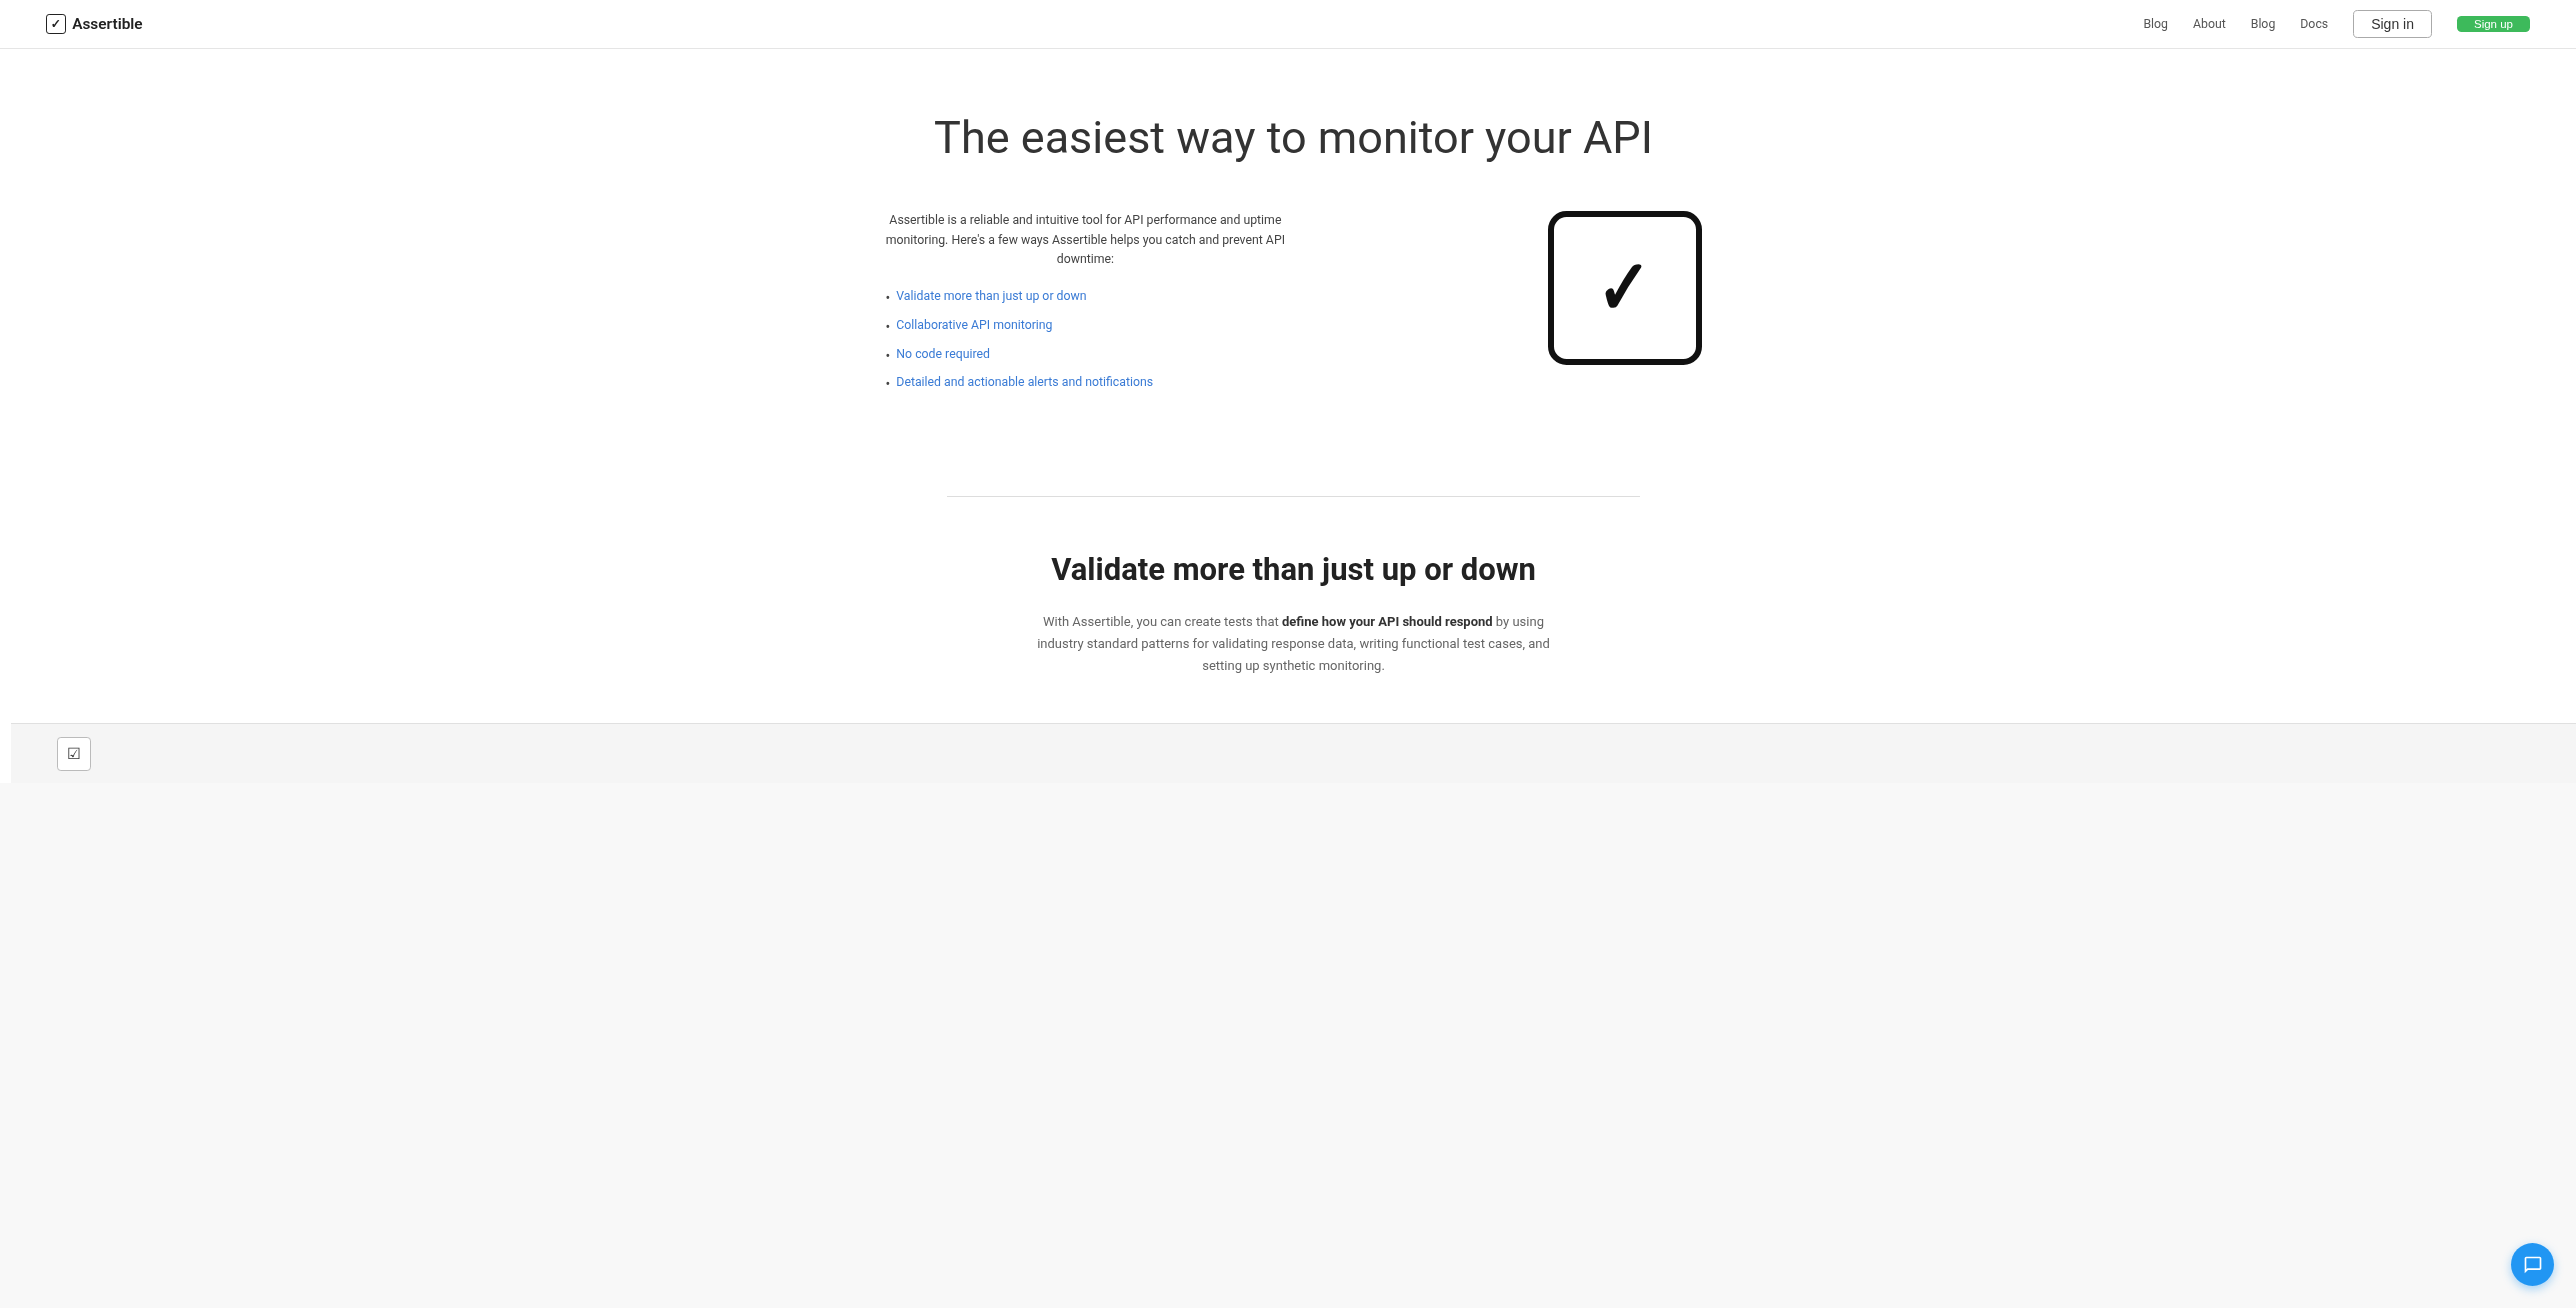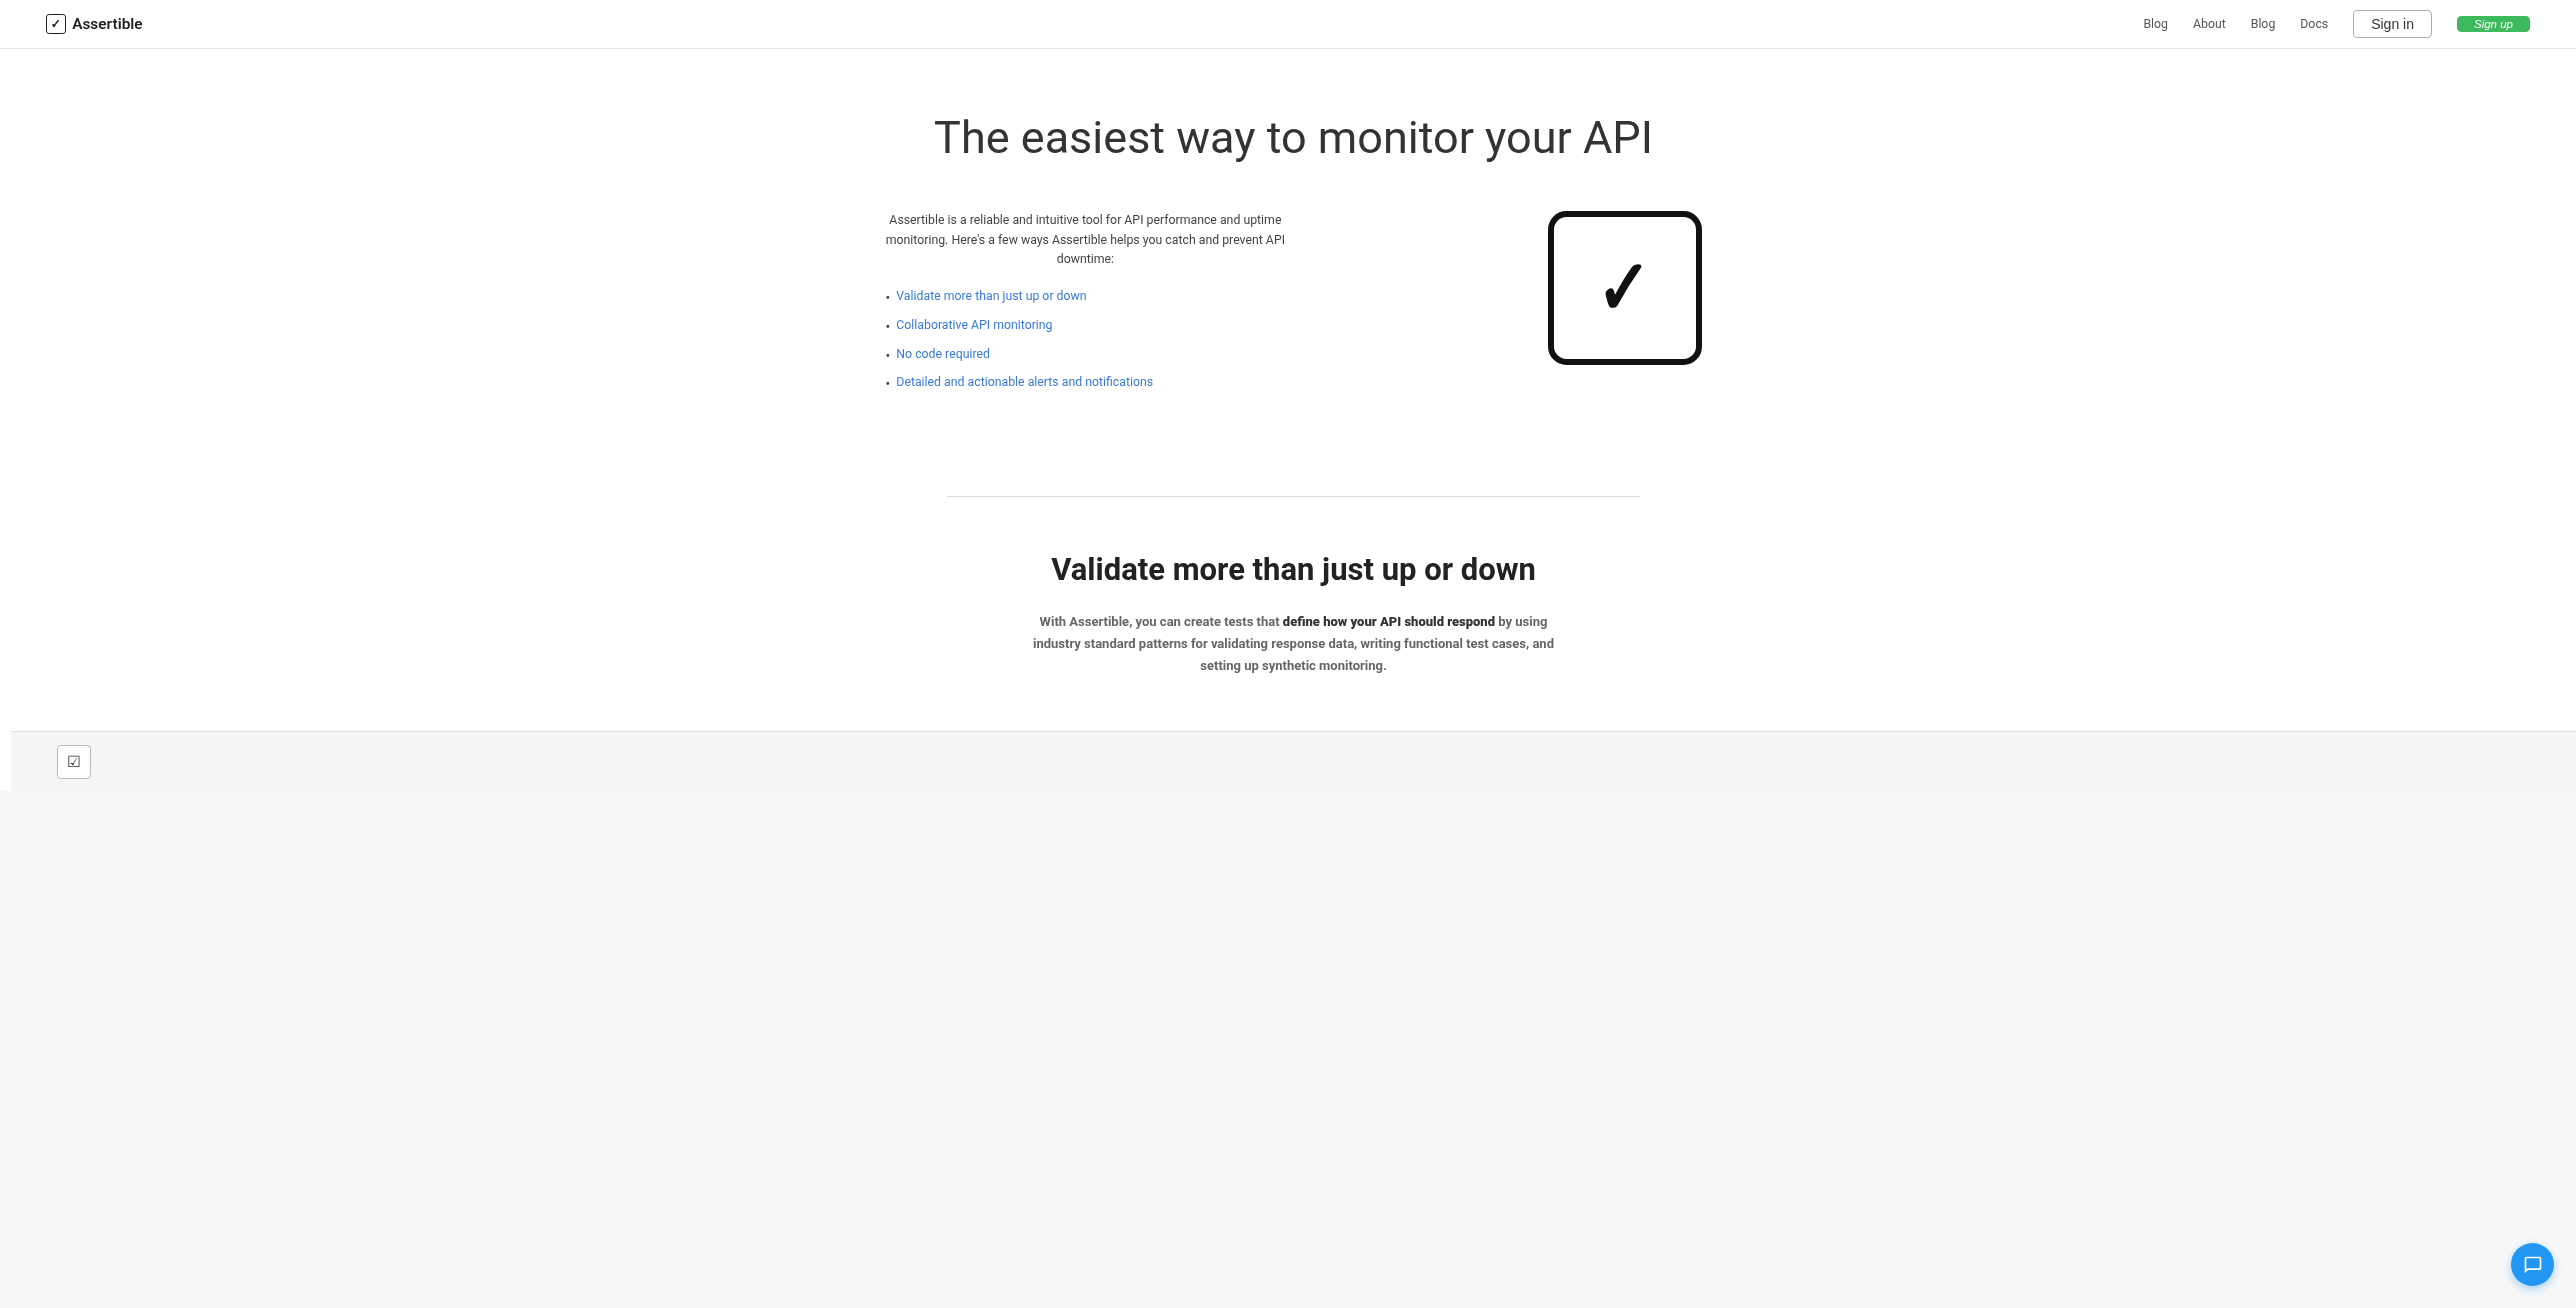--- a/index.html
+++ b/index.html
@@ -80,21 +80,20 @@
 
     .btn-signup {
       background-color: #3dba5b;
       color: #fff;
       border: none;
       padding: 2px 17px;
       border-radius: 4.6px;
       font-size: 11.5px;
       cursor: pointer;
       font-weight: 500;
-      font-style: italic;
     }
 
     
     .main {
       background-color: #ffffff;
       padding-left: 11px;
     }
 
     
     .hero {
@@ -206,22 +205,21 @@
       font-weight: 700;
       color: #222;
       margin-bottom: 23px;
     }
 
     .section-desc {
       font-size: 13px;
       color: #666;
       line-height: 1.7;
       max-width: 539px;
-      margin: 8px auto;
-      font-weight: bold;
+      margin: 0 auto;
     }
 
     .section-desc strong {
       color: #333;
     }
 
     
     .preview-strip {
       background-color: #f5f5f5;
       border-top: 0.8px solid #e0e0e0;

